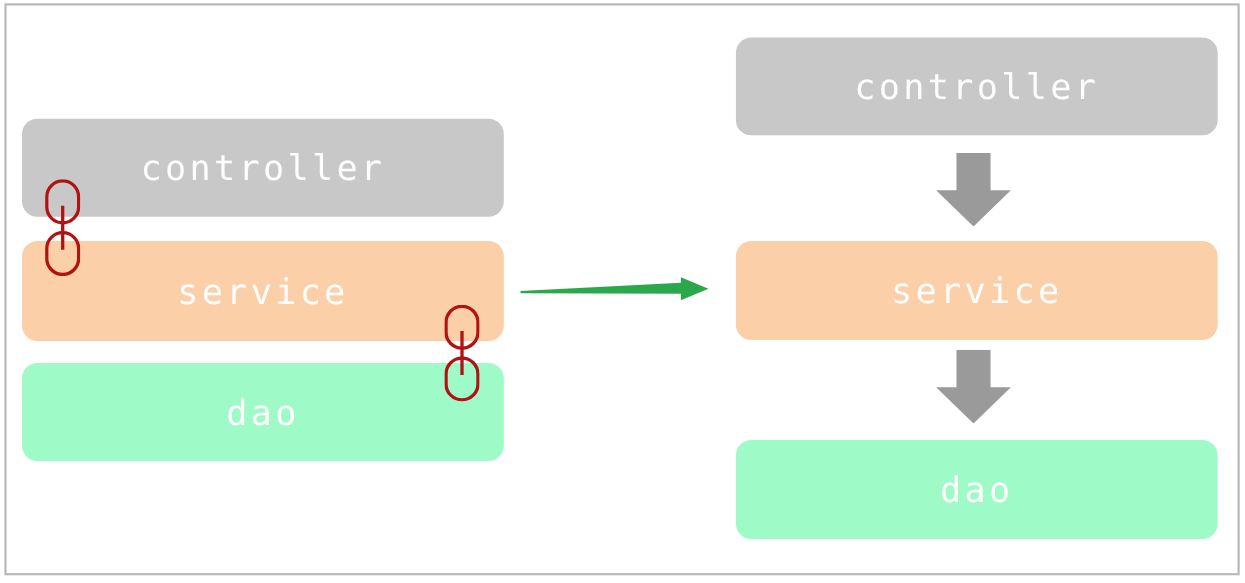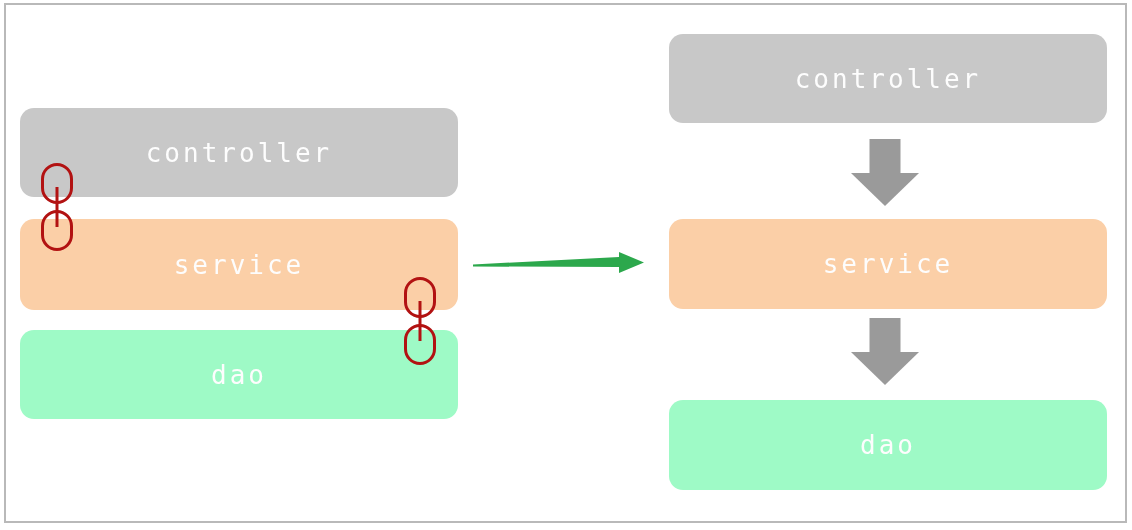--- a/index.html
+++ b/index.html
@@ -25,21 +25,21 @@
     pointer-events: none;
   }
   .layer-box {
     position: absolute;
     border-radius: 14px;
     display: flex;
     align-items: center;
     justify-content: center;
   }
   .layer-label {
-    font-size: 26px;
+    font-size: 32px;
     letter-spacing: 3px;
     color: #fdfdfd;
     user-select: none;
   }
   
   .lb { left: 20px; width: 438px; }
   .lb.controller { top: 108px; height: 89px; }
   .lb.service    { top: 219px; height: 91px; }
   .lb.dao        { top: 330px; height: 89px; }
   

